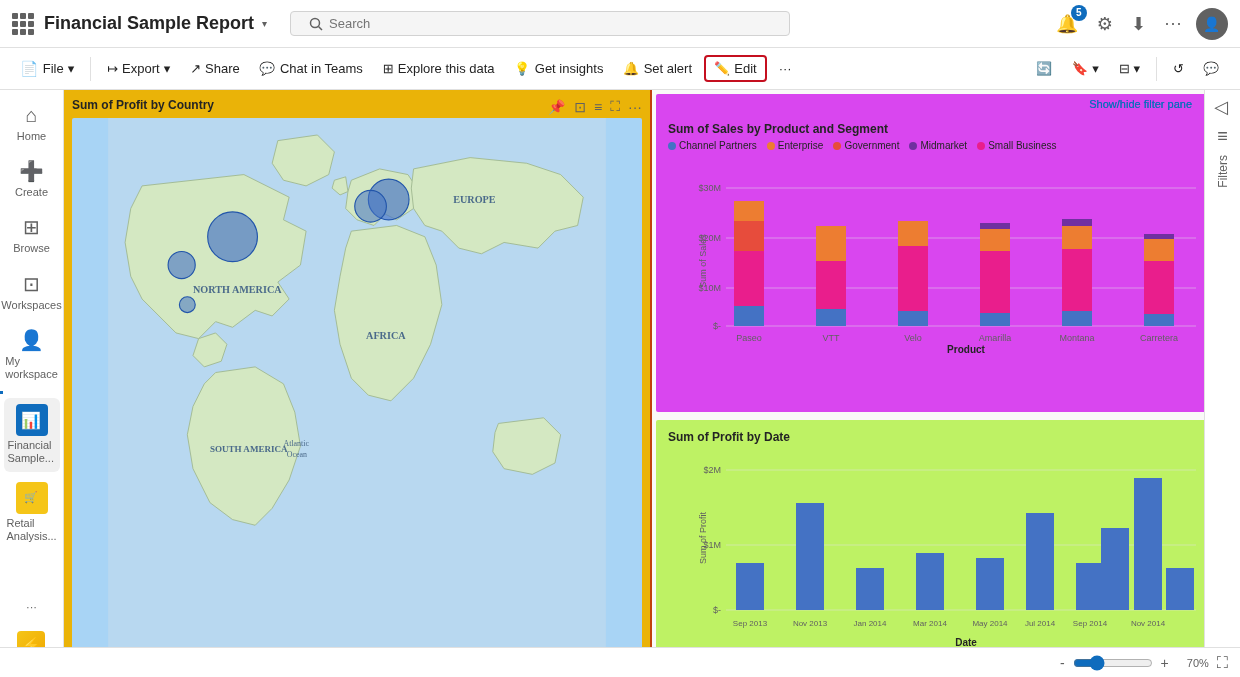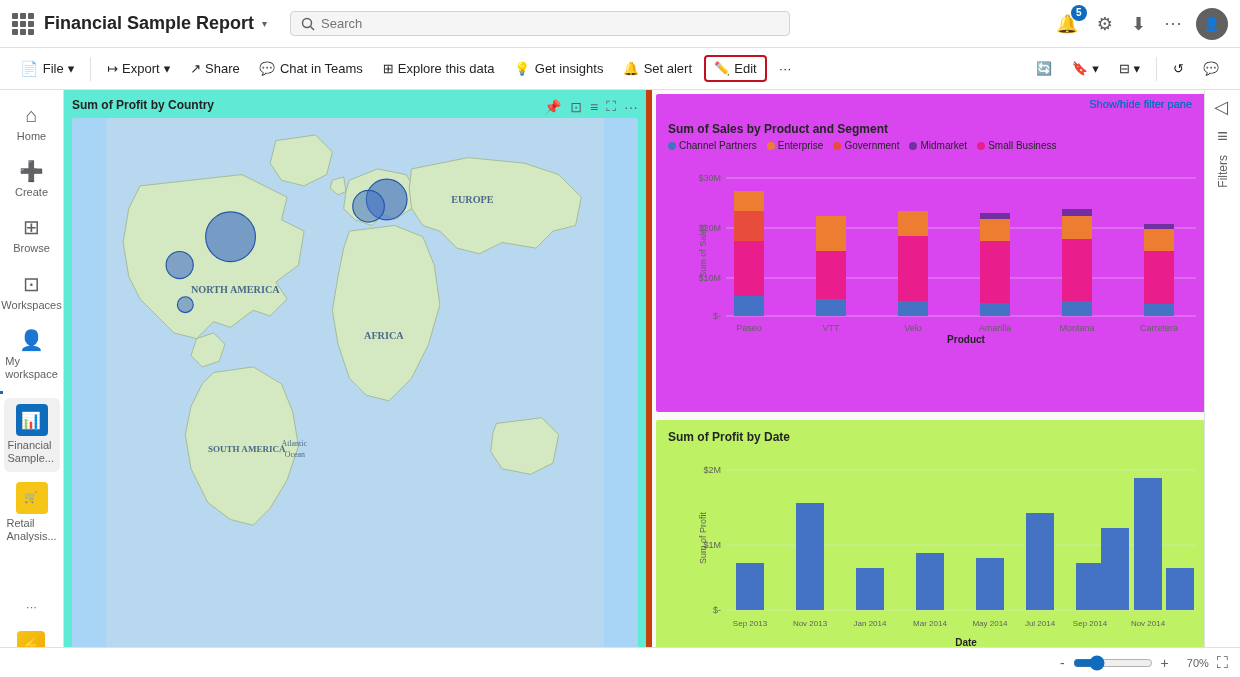--- a/index.html
+++ b/index.html
@@ -11,21 +11,21 @@
       border-bottom: 1px solid #e0e0e0; padding: 0 12px; gap: 8px;
     }
     .top-bar-left { display: flex; align-items: center; gap: 6px; min-width: 270px; }
     .app-grid-icon { display: grid; grid-template-columns: repeat(3,6px); gap: 2px; margin-right: 4px; }
     .app-grid-icon span { width: 6px; height: 6px; background: #616161; border-radius: 1px; display: block; }
     .report-title { font-size: 18px; font-weight: 600; color: #242424; white-space: nowrap; }
     .chevron-down { font-size: 10px; color: #616161; margin-left: 2px; }
     .search-bar {
       display: flex; align-items: center; flex: 1; max-width: 500px;
       background: #f5f5f5; border: 1px solid #d2d2d2; border-radius: 4px;
-      padding: 4px 10px; gap: 6px;
+      padding: 4px 18px; gap: 6px;
     }
     .search-bar input { border: none; background: transparent; font-size: 13px; outline: none; width: 100%; color: #616161; }
     .top-bar-right { display: flex; align-items: center; gap: 10px; margin-left: auto; }
     .icon-btn { background: none; border: none; cursor: pointer; color: #616161; font-size: 18px; padding: 4px; border-radius: 4px; display: flex; align-items: center; justify-content: center; }
     .notif-badge { position: relative; display: inline-block; }
     .notif-badge .badge { position: absolute; top: -4px; right: -4px; background: #0f6cbd; color: #fff; border-radius: 50%; width: 16px; height: 16px; font-size: 10px; display: flex; align-items: center; justify-content: center; font-weight: 700; }
     .avatar { width: 32px; height: 32px; border-radius: 50%; background: #616161; display: flex; align-items: center; justify-content: center; color: #fff; font-size: 14px; }
 
     
     .toolbar {
@@ -59,35 +59,35 @@
     .sidebar-item .si-icon { font-size: 20px; }
     .sidebar-item .si-label { text-align: left; line-height: 1.2; }
     .sidebar-bottom { margin-top: auto; display: flex; flex-direction: column; align-items: center; gap: 4px; }
     .fs-icon-box { width: 32px; height: 32px; border-radius: 4px; background: #f5c518; display: flex; align-items: center; justify-content: center; }
     .report-icon-box { width: 32px; height: 32px; border-radius: 4px; background: #0f6cbd; display: flex; align-items: center; justify-content: center; color: #fff; font-size: 14px; }
 
     
     .content-area { flex: 1; display: flex; overflow: hidden; }
 
     
-    .left-panel { width: 50%; border-right: 6px solid #c2410c; background: #5eead4; position: relative; padding: 8px; }
+    .left-panel { width: 50%; border-right: 2px solid #c2410c; background: #eab308; position: relative; padding: 8px; }
     .chart-title { font-size: 12px; font-weight: 600; color: #242424; margin-bottom: 6px; }
     .chart-toolbar { position: absolute; top: 6px; right: 6px; display: flex; gap: 4px; }
     .chart-toolbar-btn { background: none; border: none; cursor: pointer; color: #616161; font-size: 14px; padding: 2px; }
 
     
     .map-container { width: 100%; height: calc(100% - 28px); background: #a8d4f5; border-radius: 2px; position: relative; overflow: hidden; }
 
     
     .right-panel { width: 50%; background: #faf9f8; display: flex; flex-direction: column; position: relative; }
 
     
     .chart-section { padding: 10px 12px; background: #d946ef; margin: 4px; border-radius: 2px; flex: 1; }
     .chart-section-title { font-size: 12px; font-weight: 600; color: #242424; margin-bottom: 4px; }
-    .legend { display: flex; gap: 10px; flex-wrap: wrap; margin-bottom: 10px; }
+    .legend { display: flex; gap: 10px; flex-wrap: wrap; margin-bottom: 20px; }
     .legend-item { display: flex; align-items: center; gap: 3px; font-size: 10px; color: #242424; }
     .legend-dot { width: 8px; height: 8px; border-radius: 50%; }
 
     
     .line-chart-section { padding: 10px 12px; background: #fff; margin: 4px; border-radius: 2px; flex: 1; }
 
     
     .zoom-bar { display: flex; align-items: center; justify-content: flex-end; gap: 8px; height: 30px; background: #fff; border-top: 1px solid #e0e0e0; padding: 0 12px; font-size: 12px; color: #616161; }
     .zoom-slider { width: 80px; accent-color: #0f6cbd; }
     .zoom-btn { background: none; border: none; cursor: pointer; font-size: 14px; color: #616161; }

